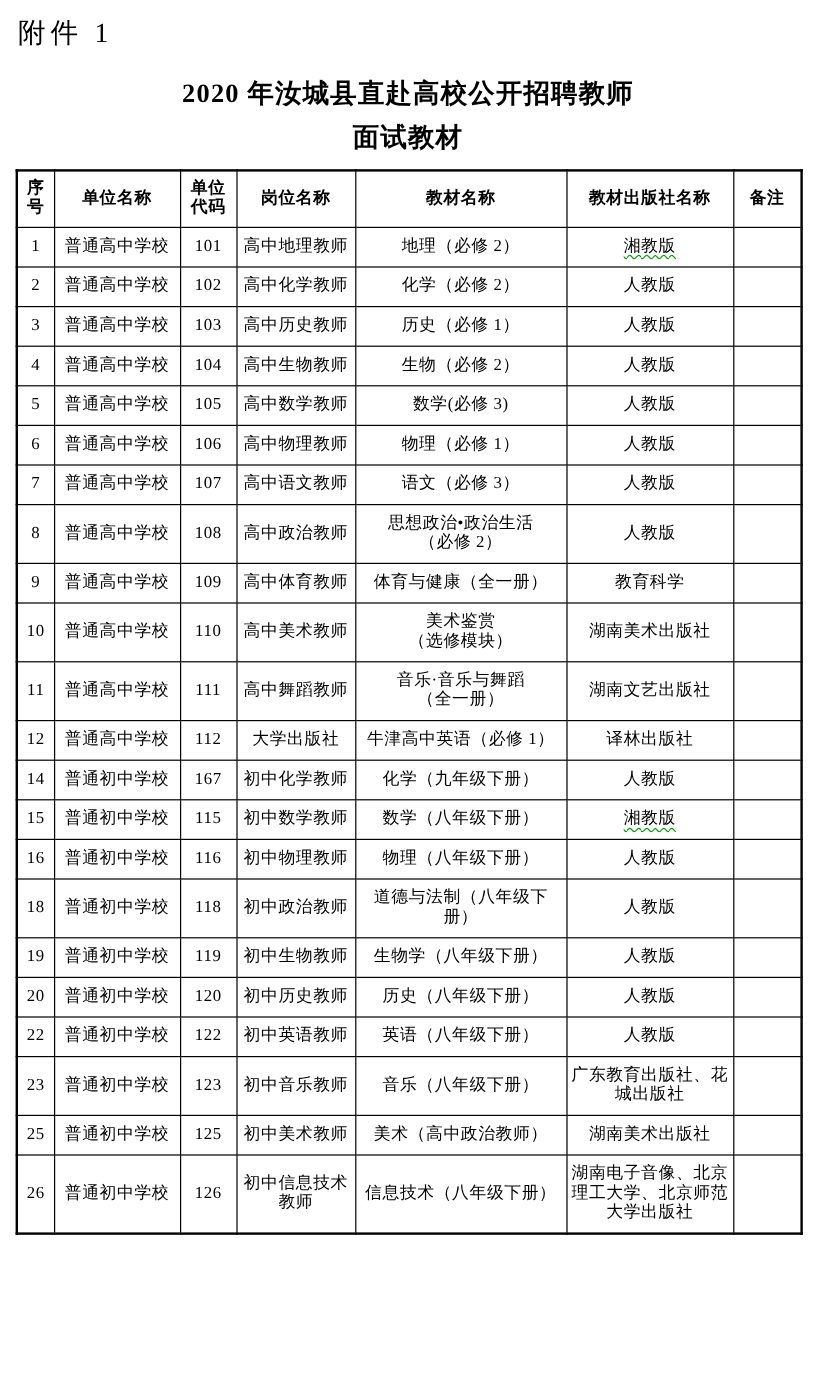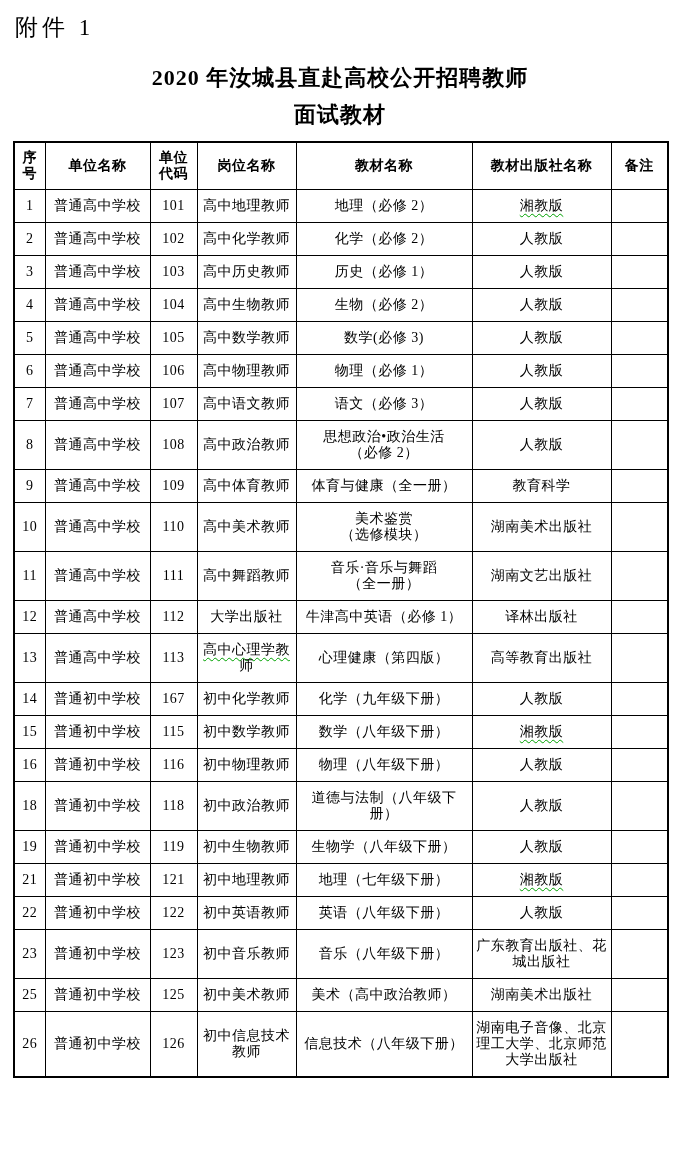--- a/index.html
+++ b/index.html
@@ -212,30 +212,20 @@
   <tr>
     <td><span>12</span></td>
     <td><span>普通高中学校</span></td>
     <td><span>112</span></td>
     <td><span>大学出版社</span></td>
     <td><span>牛津高中英语（必修 1）</span></td>
     <td><span>译林出版社</span></td>
     <td><span></span></td>
   </tr>
 
-  <tr>
-    <td><span>13</span></td>
-    <td><span>普通高中学校</span></td>
-    <td><span>113</span></td>
-    <td><span><span class="wavy">高中心理学教</span>
-师</span></td>
-    <td><span>心理健康（第四版）</span></td>
-    <td><span>高等教育出版社</span></td>
-    <td><span></span></td>
-  </tr>
 
   <tr>
     <td><span>14</span></td>
     <td><span>普通初中学校</span></td>
     <td><span>167</span></td>
     <td><span>初中化学教师</span></td>
     <td><span>化学（九年级下册）</span></td>
     <td><span>人教版</span></td>
     <td><span></span></td>
   </tr>
@@ -274,30 +264,30 @@
   <tr>
     <td><span>19</span></td>
     <td><span>普通初中学校</span></td>
     <td><span>119</span></td>
     <td><span>初中生物教师</span></td>
     <td><span>生物学（八年级下册）</span></td>
     <td><span>人教版</span></td>
     <td><span></span></td>
   </tr>
 
-
-  <tr>
-    <td><span>21</span></td>
-    <td><span>普通初中学校</span></td>
-    <td><span>121</span></td>
-    <td><span>初中地理教师</span></td>
-    <td><span>地理（七年级下册）</span></td>
-    <td><span class="wavy">湘教版</span></td>
-    <td><span></span></td>
-  </tr>
+  <tr>
+    <td><span>20</span></td>
+    <td><span>普通初中学校</span></td>
+    <td><span>120</span></td>
+    <td><span>初中历史教师</span></td>
+    <td><span>历史（八年级下册）</span></td>
+    <td><span>人教版</span></td>
+    <td><span></span></td>
+  </tr>
+
 
   <tr>
     <td><span>22</span></td>
     <td><span>普通初中学校</span></td>
     <td><span>122</span></td>
     <td><span>初中英语教师</span></td>
     <td><span>英语（八年级下册）</span></td>
     <td><span>人教版</span></td>
     <td><span></span></td>
   </tr>

